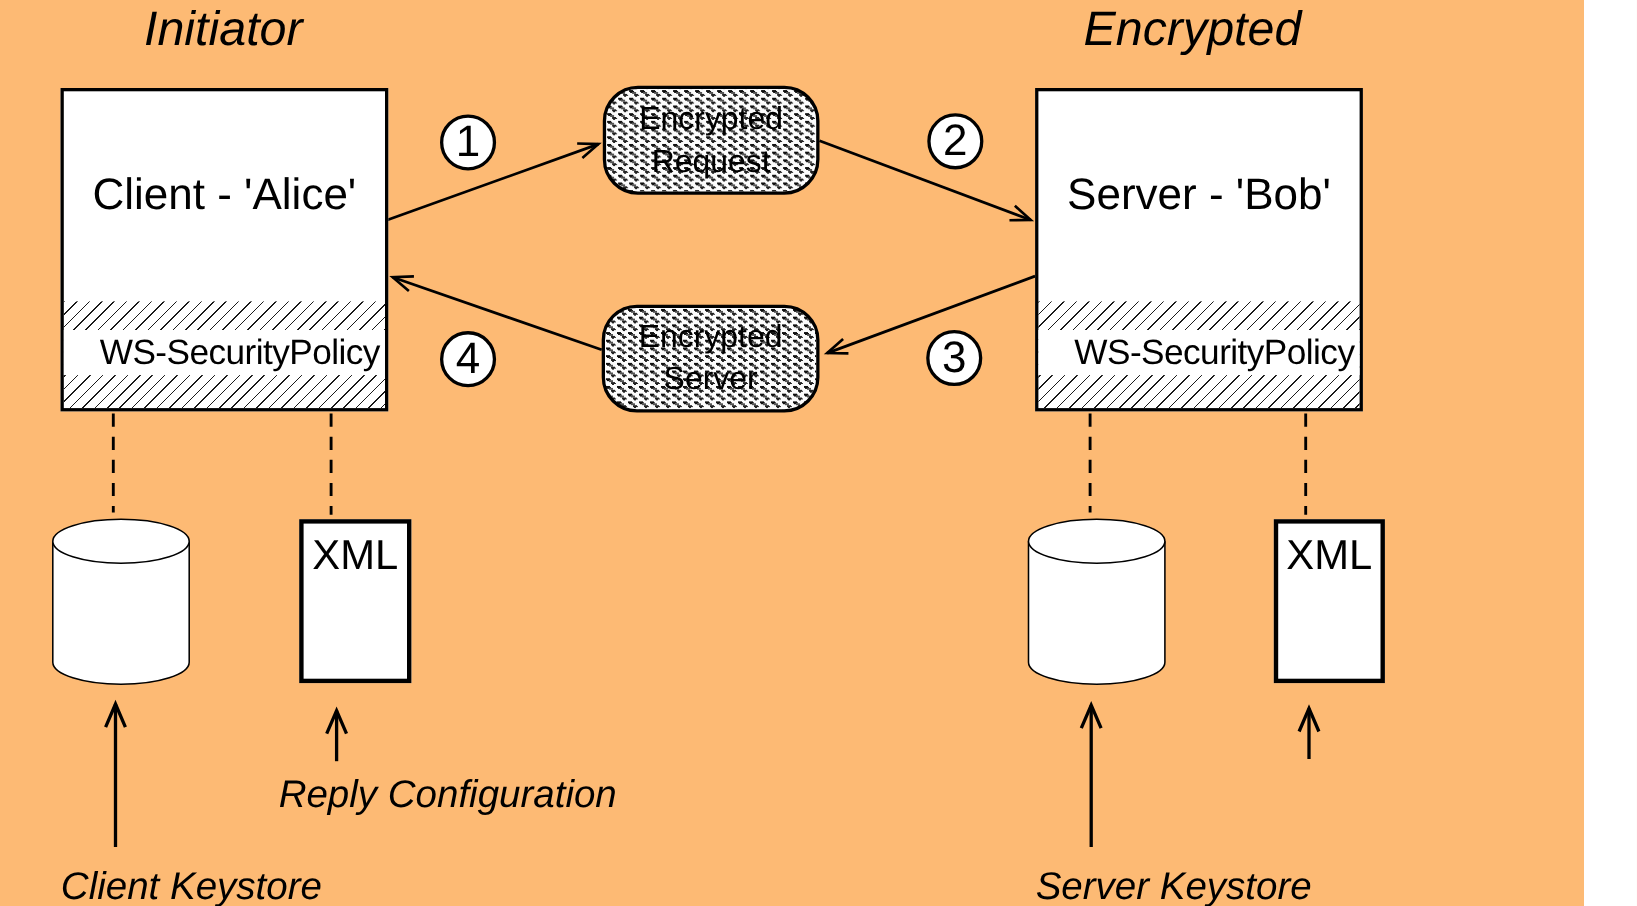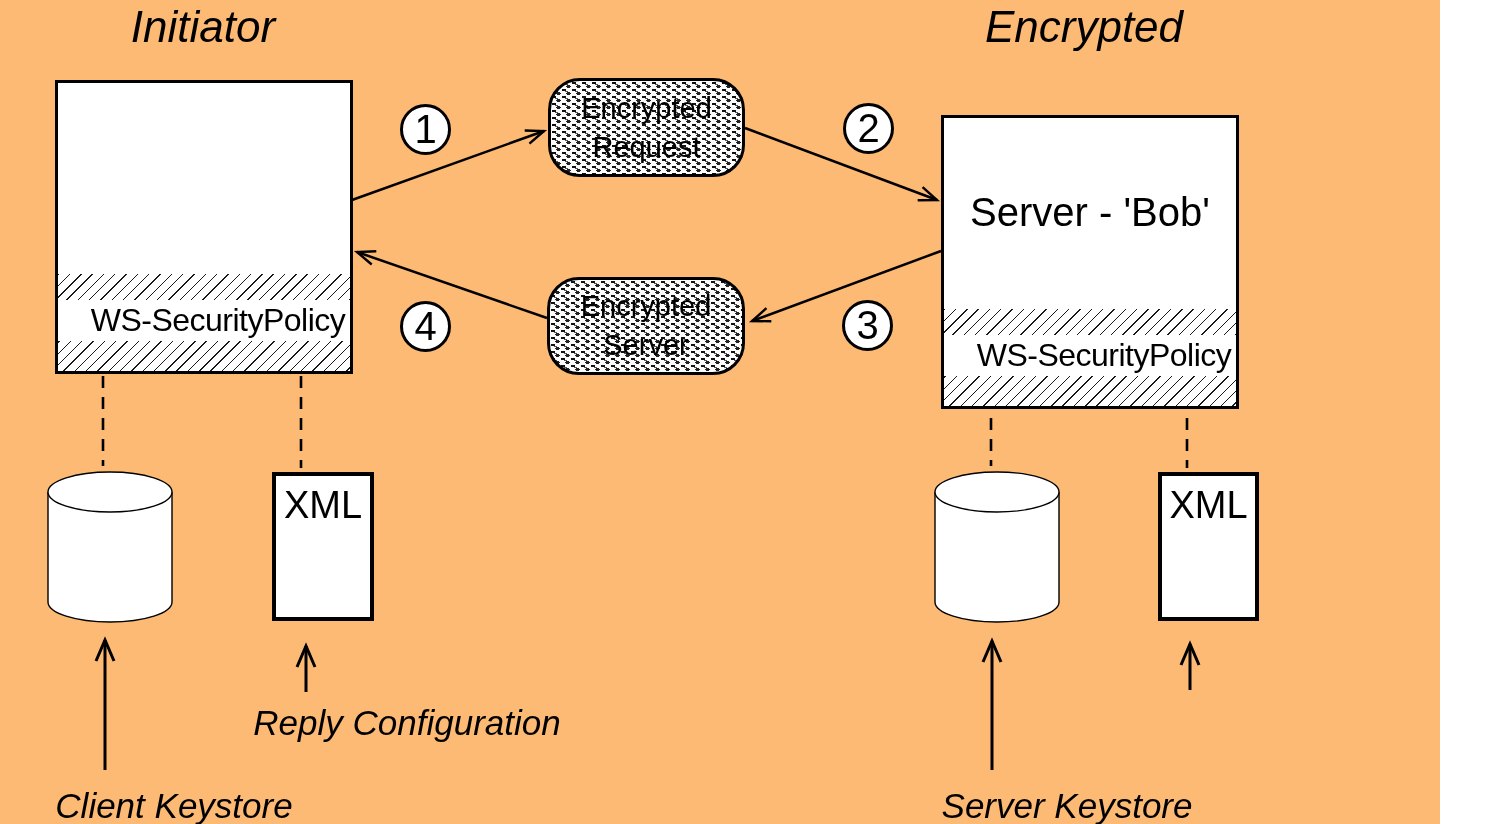--- a/index.html
+++ b/index.html
@@ -108,26 +108,27 @@
     <line x1="105" y1="770" x2="105" y2="640" stroke="#000" stroke-width="3" marker-end="url(#ahBig)"></line>
     <line x1="306" y1="692" x2="306" y2="646" stroke="#000" stroke-width="3" marker-end="url(#ahBig)"></line>
     <line x1="992" y1="770" x2="992" y2="641" stroke="#000" stroke-width="3" marker-end="url(#ahBig)"></line>
     <line x1="1190" y1="690" x2="1190" y2="644" stroke="#000" stroke-width="3" marker-end="url(#ahBig)"></line>
   </svg>
 
   <div class="abs title" style="left:53px;top:2px;width:300px;">Initiator</div>
   <div class="abs title" style="left:934px;top:2px;width:300px;">Encrypted</div>
 
   <div class="abs actor-box" style="left:55px;top:80px;">
+    <div class="actor-label">Client - 'Alice'</div>
     <div class="policy-band">
       <div class="policy-strip">WS-SecurityPolicy</div>
     </div>
   </div>
 
-  <div class="abs actor-box" style="left:941px;top:80px;margin-top:35px;">
+  <div class="abs actor-box" style="left:941px;top:80px;">
     <div class="actor-label">Server - 'Bob'</div>
     <div class="policy-band">
       <div class="policy-strip">WS-SecurityPolicy</div>
     </div>
   </div>
 
   <div class="abs msgbox" style="left:548px;top:78px;width:197px;height:99px;">
     <span>Encrypted</span>
     <span>Request</span>
   </div>

